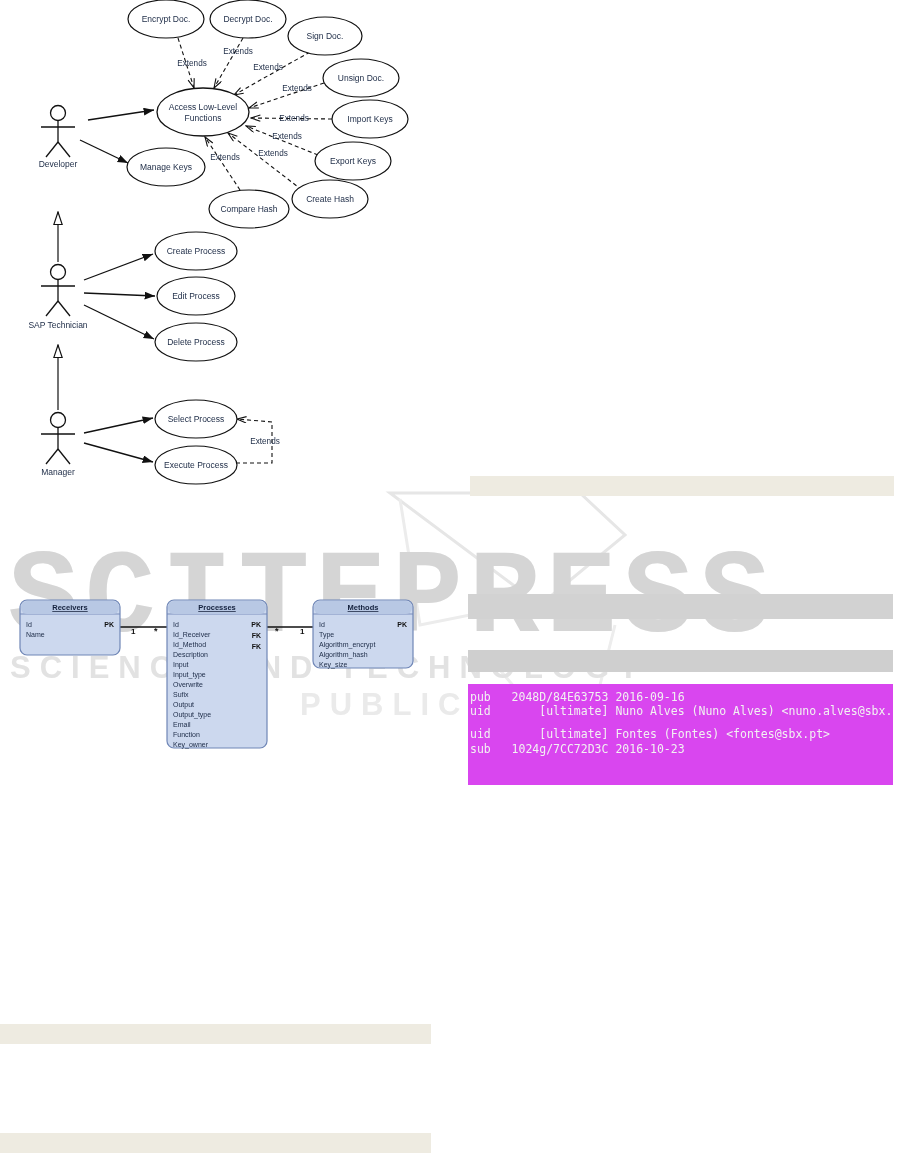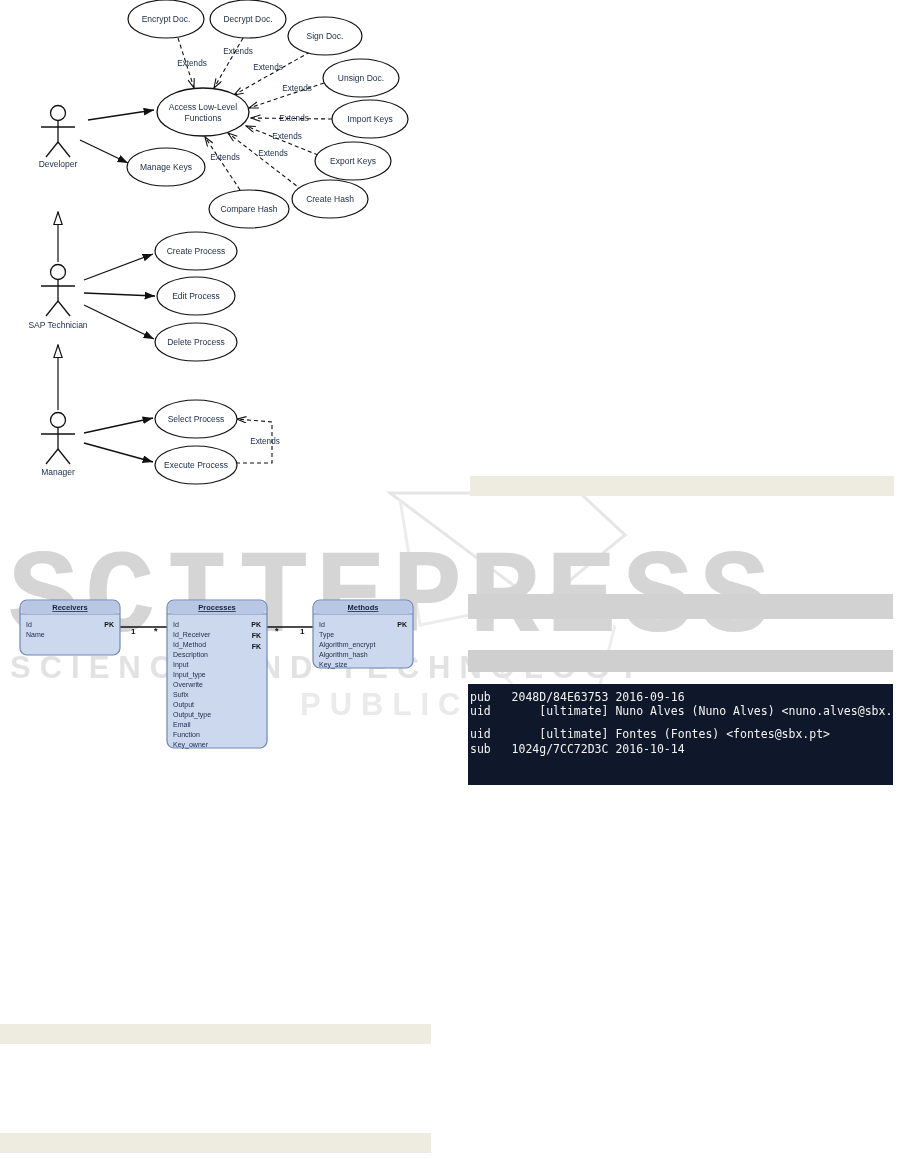--- a/index.html
+++ b/index.html
@@ -46,21 +46,21 @@
 
   
   .bar{position:absolute;z-index:4;}
   .bar-beige{background:#eeebe1;}
   .bar-gray{background:#d2d2d2;}
   .bar-gray2{background:#cfcfcf;}
 
   
   .terminal{
     position:absolute;left:468px;top:684px;width:425px;height:101px;
-    background:#0f172a;z-index:5;
+    background:#d946ef;z-index:5;
     font-family:"DejaVu Sans Mono","Liberation Mono",monospace;
     font-size:11.5px;line-height:14.2px;color:#f2f2f2;
     padding:6px 0 0 0;box-sizing:border-box;
     overflow:hidden;
   }
   .terminal .tl{white-space:pre;padding-left:2px;}
   .terminal .blank{height:9px;}
 </style>
 </head>
 <body>
@@ -292,16 +292,16 @@
   <div class="bar bar-gray" style="left:468px;top:594px;width:425px;height:25px;"></div>
   <div class="bar bar-gray2" style="left:468px;top:650px;width:425px;height:22px;"></div>
   <div class="bar bar-beige" style="left:0px;top:1024px;width:431px;height:20px;"></div>
   <div class="bar bar-beige" style="left:0px;top:1133px;width:431px;height:20px;"></div>
 
   <div class="terminal">
     <div class="tl">pub   2048D/84E63753 2016-09-16</div>
     <div class="tl">uid       [ultimate] Nuno Alves (Nuno Alves) &lt;nuno.alves@sbx.pt&gt;</div>
     <div class="blank"></div>
     <div class="tl">uid       [ultimate] Fontes (Fontes) &lt;fontes@sbx.pt&gt;</div>
-    <div class="tl">sub   1024g/7CC72D3C 2016-10-14</div>
+    <div class="tl">sub   1024g/7CC72D3C 2016-10-23</div>
   </div>
 
 </div>
 
 </body></html>

